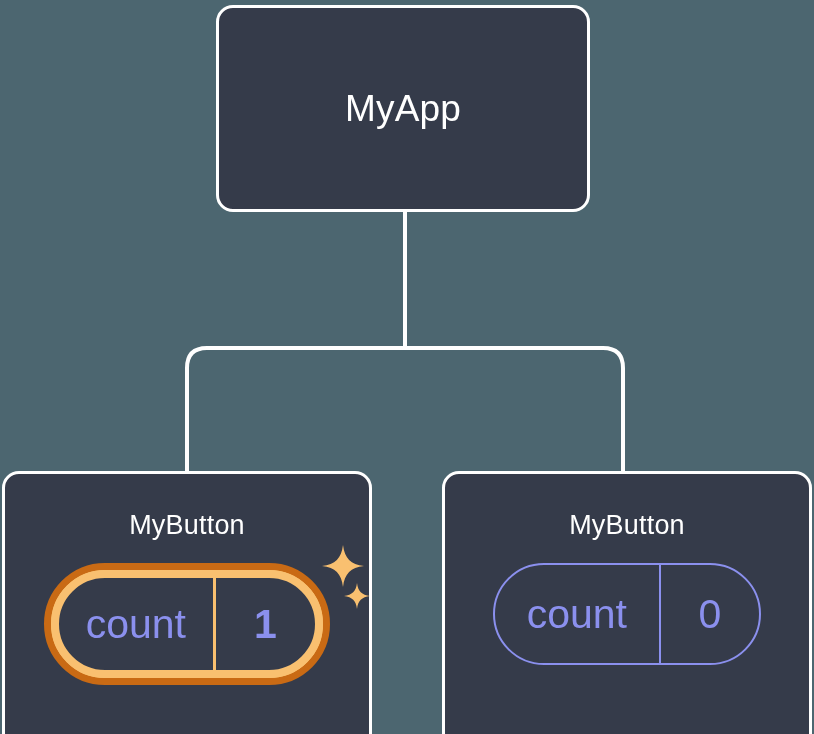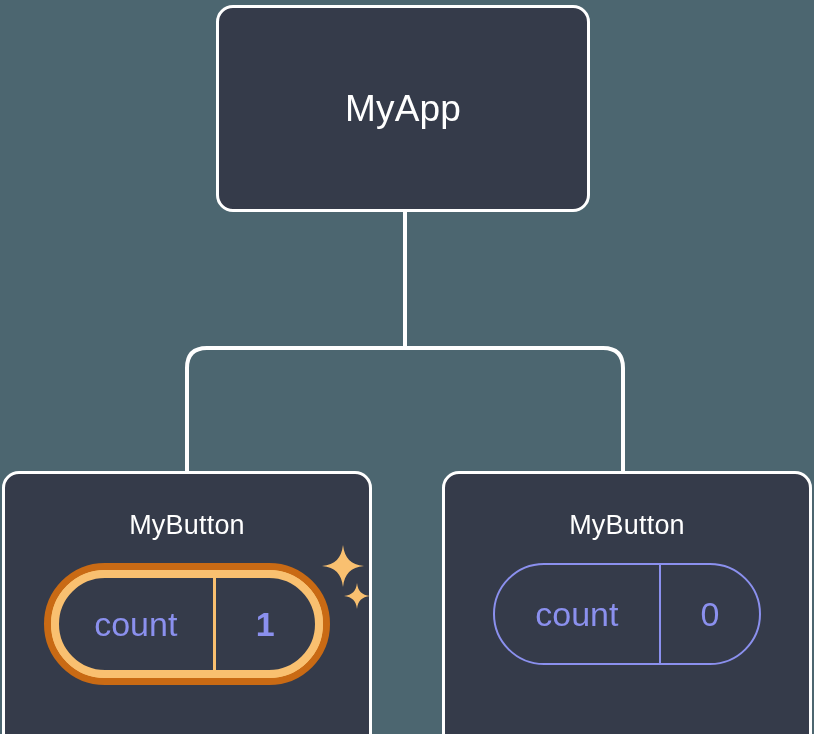--- a/index.html
+++ b/index.html
@@ -138,21 +138,21 @@
   }
   .pill.highlight .pill-val {
     border-left: 3px solid #f9c070;
     font-weight: 700;
   }
 
   .pill-key, .pill-val {
     display: flex;
     align-items: center;
     justify-content: center;
-    font-size: 34px;
+    font-size: 41px;
     line-height: 1;
     box-sizing: border-box;
   }
   .pill-key { flex: 0 0 62%; }
   .pill-val { flex: 1 1 auto; }
 
   .pill.highlight .pill-key { flex: 0 0 60%; }
 
   
   .sparkles {

